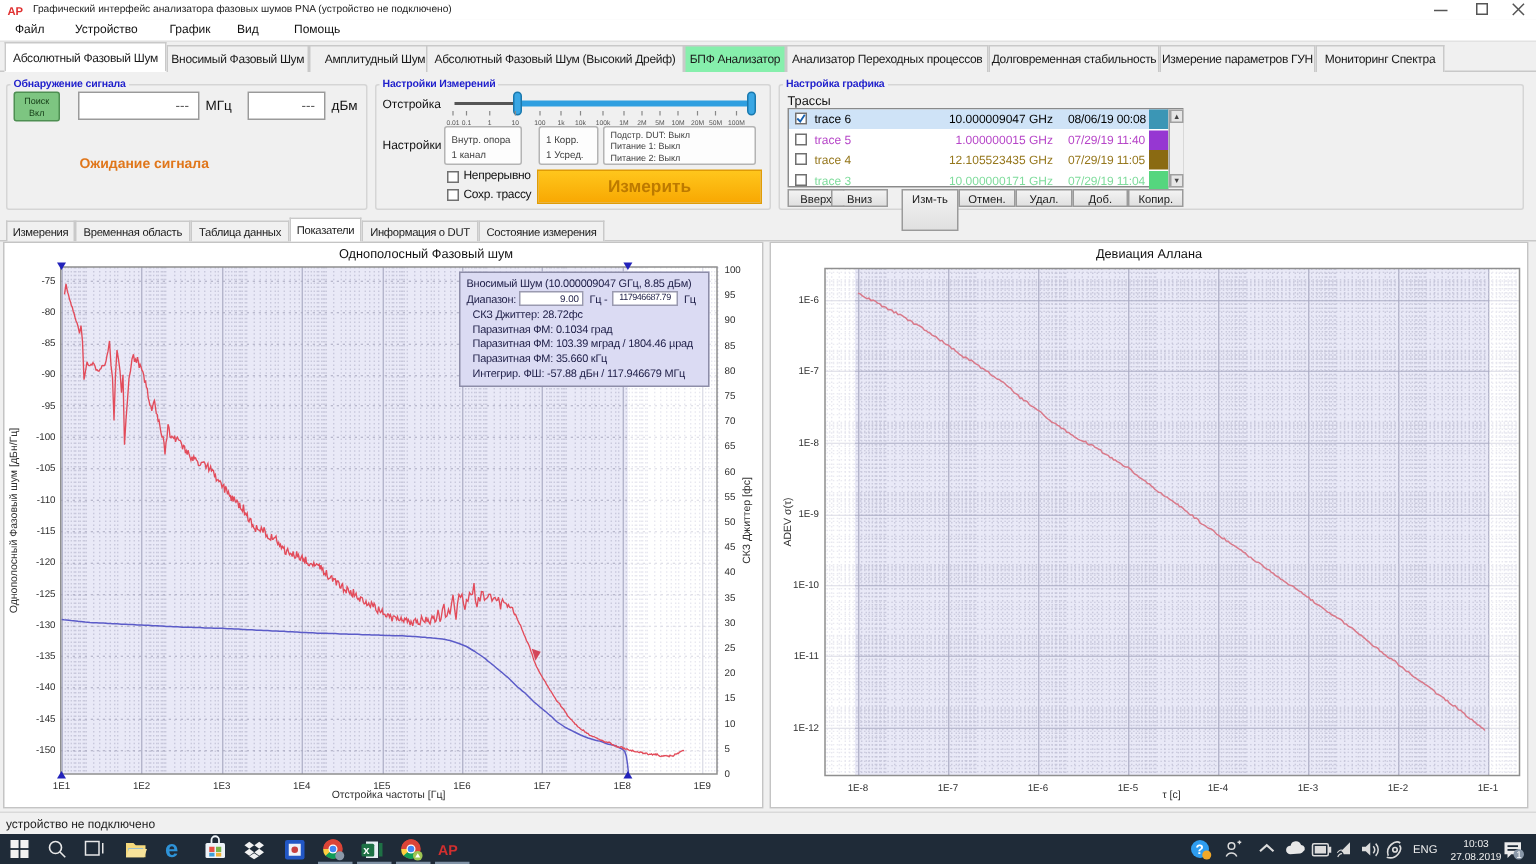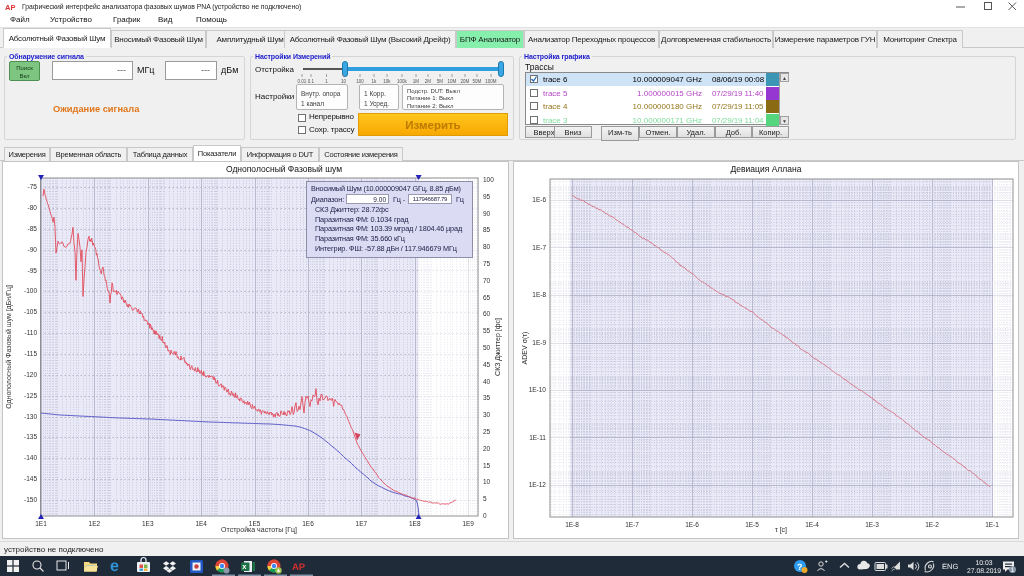--- a/index.html
+++ b/index.html
@@ -116,34 +116,34 @@
 <div class="abs" style="left:560px;top:75px;width:142px;text-align:right;font-size:8px;color:#000">10.000009047 GHz</div>
 <div class="abs" style="left:712px;top:75px;font-size:8px;letter-spacing:-0.1px;color:#000">08/06/19 00:08</div>
 <div class="abs" style="left:766px;top:73px;width:13px;height:13px;background:#3b96b5"></div>
 <div class="abs" style="left:530px;top:88.5px;width:8px;height:8px;background:#fff;border:1px solid #707070"></div>
 <div class="abs" style="left:543px;top:88.5px;font-size:8px;color:#b645c8">trace 5</div>
 <div class="abs" style="left:560px;top:88.5px;width:142px;text-align:right;font-size:8px;color:#b645c8">1.000000015 GHz</div>
 <div class="abs" style="left:712px;top:88.5px;font-size:8px;letter-spacing:-0.1px;color:#b645c8">07/29/19 11:40</div>
 <div class="abs" style="left:766px;top:86.5px;width:13px;height:13px;background:#9637d2"></div>
 <div class="abs" style="left:530px;top:102px;width:8px;height:8px;background:#fff;border:1px solid #707070"></div>
 <div class="abs" style="left:543px;top:102px;font-size:8px;color:#95771c">trace 4</div>
-<div class="abs" style="left:560px;top:102px;width:142px;text-align:right;font-size:8px;color:#95771c">10.000000180 GHz</div>
+<div class="abs" style="left:560px;top:102px;width:142px;text-align:right;font-size:8px;color:#95771c">12.105523435 GHz</div>
 <div class="abs" style="left:712px;top:102px;font-size:8px;letter-spacing:-0.1px;color:#95771c">07/29/19 11:05</div>
 <div class="abs" style="left:766px;top:100px;width:13px;height:13px;background:#8a6a12"></div>
 <div class="abs" style="left:530px;top:115.5px;width:8px;height:8px;background:#fff;border:1px solid #707070"></div>
 <div class="abs" style="left:543px;top:115.5px;font-size:8px;color:#7fdc9c">trace 3</div>
 <div class="abs" style="left:560px;top:115.5px;width:142px;text-align:right;font-size:8px;color:#7fdc9c">10.000000171 GHz</div>
 <div class="abs" style="left:712px;top:115.5px;font-size:8px;letter-spacing:-0.1px;color:#7fdc9c">07/29/19 11:04</div>
 <div class="abs" style="left:766px;top:113.5px;width:13px;height:12px;background:#55d67e"></div>
 <div class="abs" style="left:779px;top:73px;width:10px;height:52px;background:#f0f0f0;border-left:1px solid #a0a0a0"></div>
 <div class="abs" style="left:780px;top:73px;width:9px;height:9px;background:#e6e6e6;border:1px solid #a0a0a0;font-size:5px;text-align:center;line-height:8px;color:#444">▲</div>
 <div class="abs" style="left:780px;top:116px;width:9px;height:9px;background:#e6e6e6;border:1px solid #a0a0a0;font-size:5px;text-align:center;line-height:8px;color:#444">▼</div>
 <div class="lbtn" style="left:525px;top:126px;width:38px;height:12px;line-height:11px">Вверх</div>
 <div class="lbtn" style="left:554px;top:126px;width:38px;height:12px;line-height:11px">Вниз</div>
-<div class="lbtn" style="left:601px;top:126px;width:38px;height:15px;line-height:11px">Изм-ть</div>
+<div class="lbtn" style="left:601px;top:126px;width:38px;height:28px;line-height:11px">Изм-ть</div>
 <div class="lbtn" style="left:639px;top:126px;width:38px;height:12px;line-height:11px">Отмен.</div>
 <div class="lbtn" style="left:677px;top:126px;width:38px;height:12px;line-height:11px">Удал.</div>
 <div class="lbtn" style="left:715px;top:126px;width:37px;height:12px;line-height:11px">Доб.</div>
 <div class="lbtn" style="left:752px;top:126px;width:37px;height:12px;line-height:11px">Копир.</div>
 
 <div class="abs" style="left:0;top:160px;width:1024px;height:1px;background:#c8c8c8"></div>
 <div class="tab2" style="left:4px;width:46px">Измерения</div>
 <div class="tab2" style="left:50px;width:77px">Временная область</div>
 <div class="tab2" style="left:127px;width:66px">Таблица данных</div>
 <div class="tab2" style="left:193px;width:48px;top:145px;height:16px;background:#fff;line-height:15px;z-index:2">Показатели</div>

